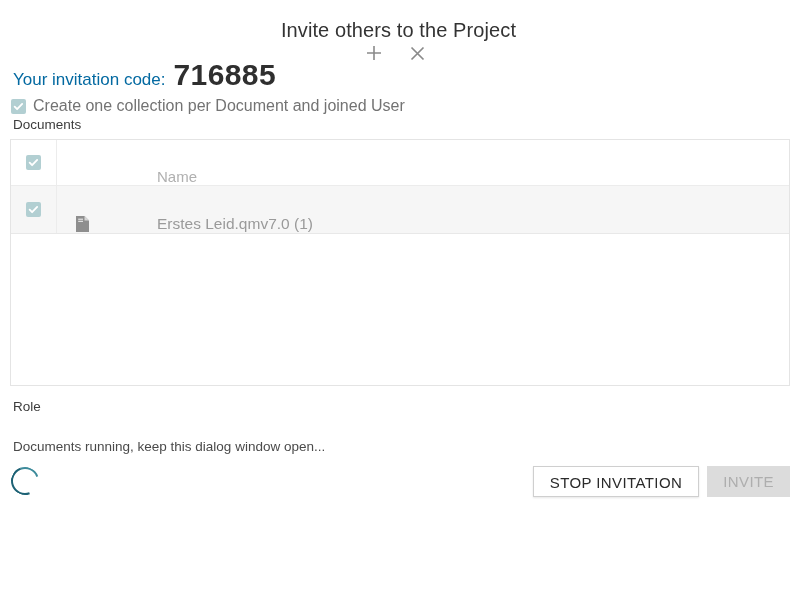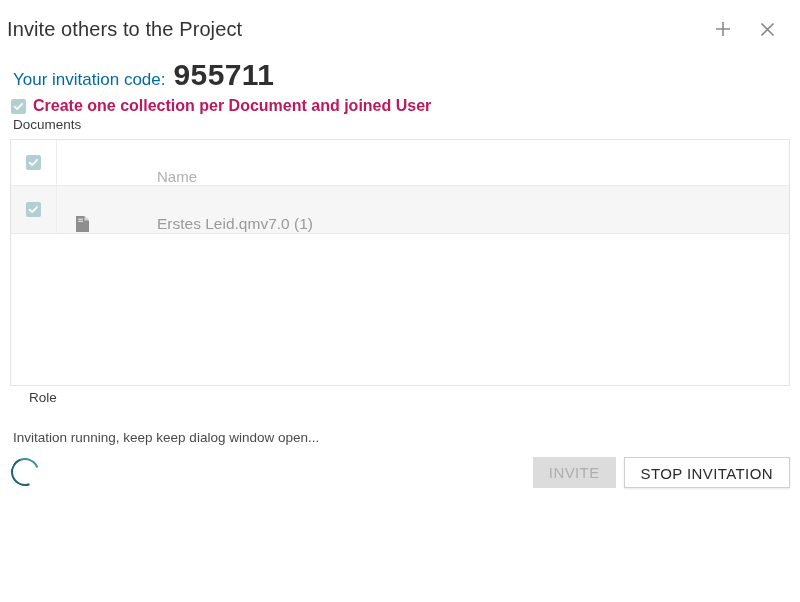--- a/index.html
+++ b/index.html
@@ -14,23 +14,24 @@
     color: #3c3c3c;
     overflow: hidden;
     position: relative;
   }
 
   
   .dialog-header {
     display: flex;
     align-items: center;
     justify-content: space-between;
-    padding: 18px 16px 0 7px;
+    padding: 18px 16px 0 13px;
     height: 40px;
     box-sizing: border-box;
+    flex-direction: column;
   }
   .dialog-title {
     font-size: 20px;
     font-weight: 400;
     color: #333333;
     letter-spacing: 0.1px;
     line-height: 24px;
   }
   .header-actions {
     display: flex;
@@ -85,23 +86,23 @@
     background: #b2cfd2;
     display: inline-flex;
     align-items: center;
     justify-content: center;
     flex: 0 0 auto;
     cursor: pointer;
   }
   .cbx svg { display: block; }
   .option-label {
     font-size: 16px;
-    color: #be185d;
+    color: #737373;
     margin-left: 7px;
-    font-weight: 700;
+    font-weight: 400;
   }
 
   
   .section-label {
     font-size: 13.5px;
     color: #3c3c3c;
     padding-left: 13px;
     line-height: 16px;
   }
 
@@ -163,22 +164,22 @@
     margin: 0 10px;
     height: 152px;
     background: #ffffff;
     border: 1px solid #e4e4e4;
     border-top: none;
     box-sizing: border-box;
   }
 
   
   .field-block {
-    padding: 0 26px;
-    margin-top: 4px;
+    padding: 0 10px;
+    margin-top: 13px;
   }
   .field-label {
     font-size: 13.5px;
     color: #3c3c3c;
     line-height: 16px;
     padding-left: 3px;
   }
   .select-row {
     display: flex;
     align-items: center;
@@ -274,21 +275,21 @@
     <span class="hdr-icon">
       <svg width="19" height="19" viewBox="0 0 19 19" aria-hidden="true">
         <path d="M3.5 3.5 L15.5 15.5 M15.5 3.5 L3.5 15.5" stroke="#8a8a8a" stroke-width="1.7" fill="none" stroke-linecap="butt"></path>
       </svg>
     </span>
   </div>
 </div>
 
 <div class="code-row">
   <span class="code-label">Your invitation code:</span>
-  <span class="code-value">955711</span>
+  <span class="code-value">716885</span>
 </div>
 
 <div class="option-row">
   <span class="cbx">
     <svg width="11" height="11" viewBox="0 0 12 12" aria-hidden="true">
       <path d="M1.8 6.2 L4.5 8.9 L10 3.2" stroke="#ffffff" stroke-width="2" fill="none" stroke-linecap="round" stroke-linejoin="round"></path>
     </svg>
   </span>
   <span class="option-label">Create one collection per Document and joined User</span>
 </div>
@@ -326,23 +327,23 @@
     <div class="col-name">Erstes Leid.qmv7.0 (1)</div>
   </div>
 </div>
 
 <div class="list-body"></div>
 
 <div class="field-block">
   <div class="field-label">Role</div>
 </div>
 
-<div class="status-text">Invitation running, keep keep dialog window open...</div>
+<div class="status-text">Documents running, keep this dialog window open...</div>
 
 <div class="footer-row">
   <div class="spinner"></div>
   <div class="btn-group">
+    <button class="btn btn-outline">STOP INVITATION</button>
     <button class="btn btn-disabled" disabled="">INVITE</button>
-    <button class="btn btn-outline">STOP INVITATION</button>
   </div>
 </div>
 
 <div class="bottom-strip"></div>
 
 </body></html>

